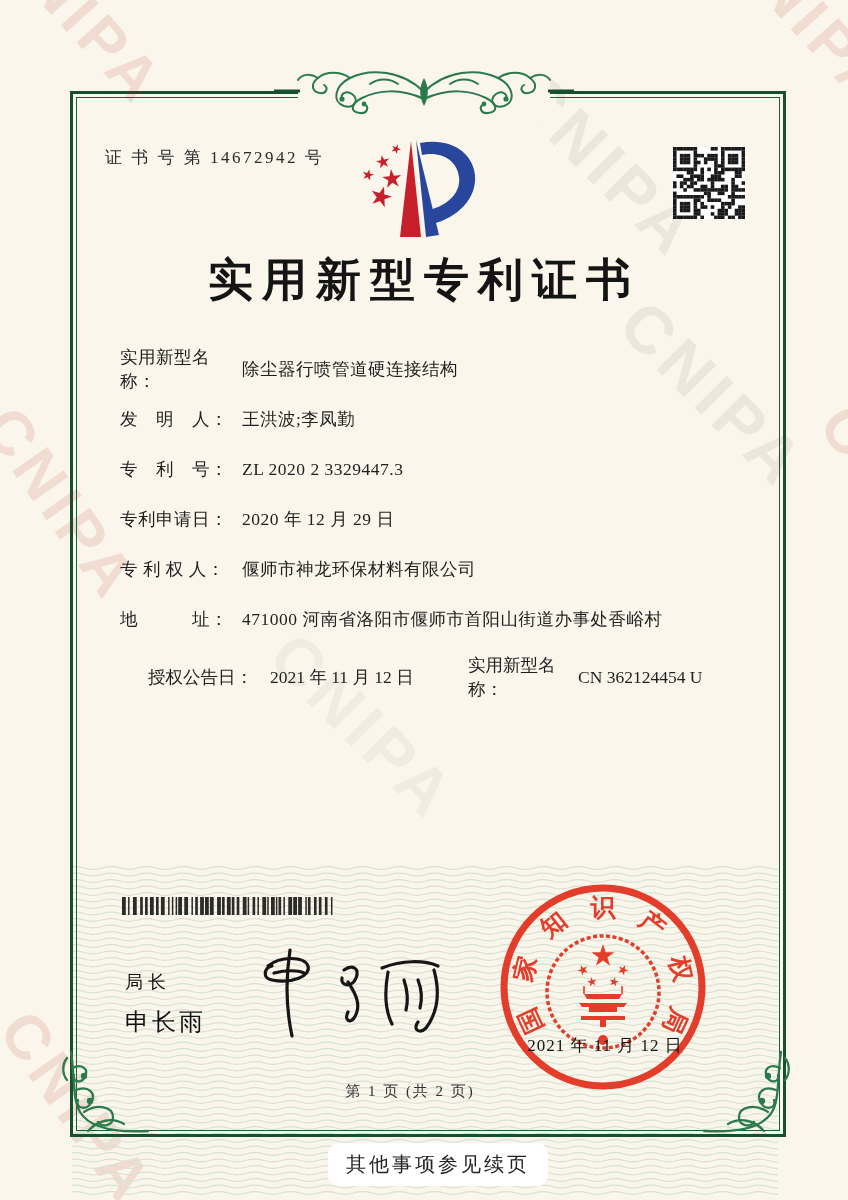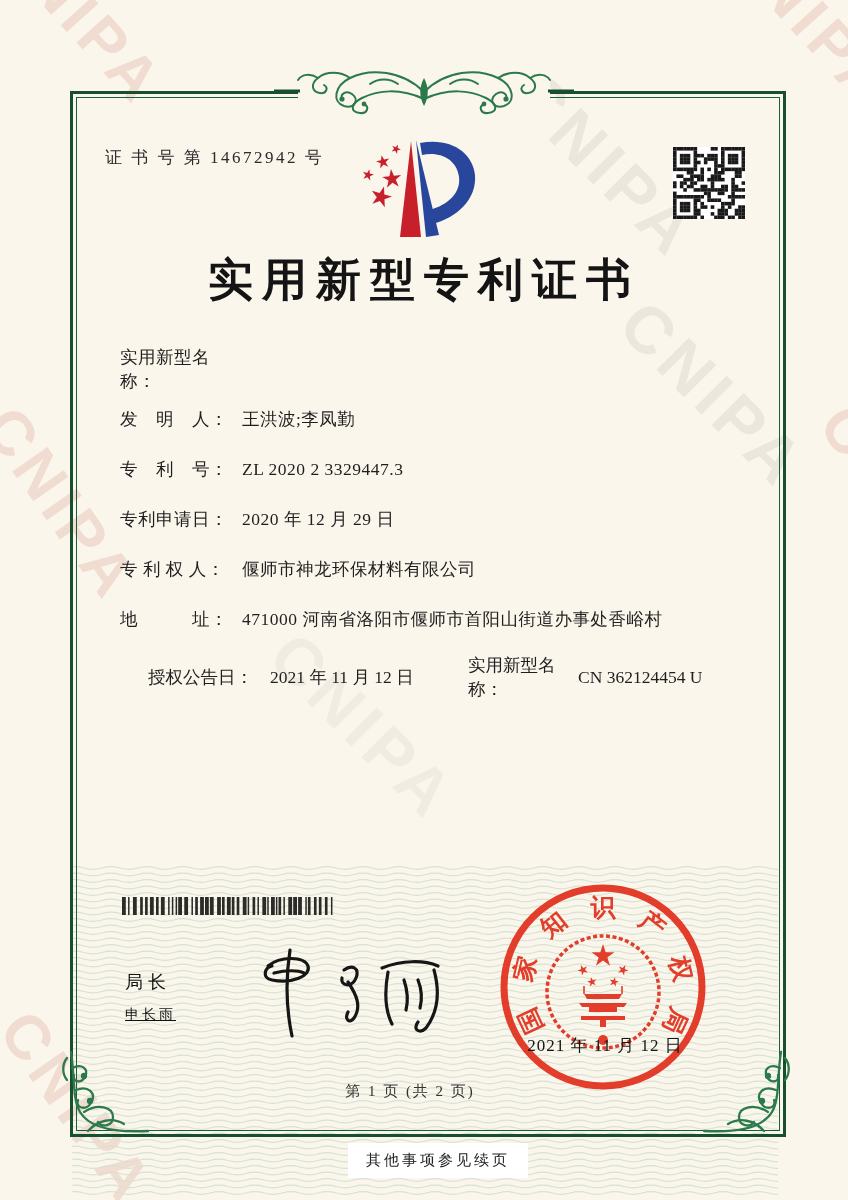--- a/index.html
+++ b/index.html
@@ -20,29 +20,29 @@
   .frow{height:50px;display:flex;align-items:center;font-size:17.5px;letter-spacing:.5px;}
   .flabel{display:inline-block;width:122px;flex:0 0 122px;color:#1f1f1f;}
   .fvalue{color:#1f1f1f;}
   .grant-row{left:120px;top:652px;width:660px;height:50px;font-size:17.5px;z-index:4;margin-left:28px;}
   .grant-row .pair{position:absolute;top:0;height:50px;display:flex;align-items:center;}
   .paras{left:120px;top:698px;width:616px;font-size:17.5px;line-height:1.62;
          text-align:justify;color:#1d1d1d;z-index:4;}
   .paras p{margin:0;text-indent:2em;}
   .waves{left:72px;top:864px;width:706px;height:334px;z-index:1;}
   .sig-role{left:125px;top:970px;font-size:18px;letter-spacing:5px;color:#111;z-index:4;}
-  .sig-name{left:125px;top:1006px;font-size:14px;letter-spacing:3px;color:#111;z-index:4;text-decoration:underline;}
+  .sig-name{left:125px;top:1006px;font-size:24px;letter-spacing:3px;color:#111;z-index:4;}
   .sig-script{left:252px;top:936px;z-index:4;}
   .seal{left:488px;top:872px;z-index:5;opacity:.93;}
   .seal-date{left:505px;top:1034px;width:200px;text-align:center;font-size:17px;
              letter-spacing:1px;color:#161616;z-index:6;}
   .page-info{left:70px;top:1082px;width:680px;text-align:center;font-size:15px;
              letter-spacing:2px;color:#333;z-index:4;}
-  .note-box{left:348px;top:1143px;background:#ffffff;padding:8px 18px;font-size:15px;
-            letter-spacing:3px;color:#222;z-index:4;}
+  .note-box{left:328px;top:1143px;background:#ffffff;padding:8px 18px;font-size:20px;
+            letter-spacing:3px;color:#222;z-index:4;border-radius:11px;}
   .ornament-top{left:274px;top:58px;z-index:3;}
   .corner{z-index:3;}
   .logo{left:350px;top:136px;z-index:4;}
   .qr{left:673px;top:147px;z-index:4;}
   .barcode{left:122px;top:897px;z-index:4;}
 </style>
 </head>
 <body>
 
 <div class="page">
@@ -415,20 +415,21 @@
       <rect x="58.29" y="68.57" width="3.58" height="3.58" fill="#191919"></rect>
       <rect x="65.14" y="68.57" width="3.58" height="3.58" fill="#191919"></rect>
       <rect x="68.57" y="68.57" width="3.58" height="3.58" fill="#191919"></rect>
     </svg>
 
   <div class="abs title">实用新型专利证书</div>
 
   <div class="abs fields">
     <div class="frow">
       <span class="flabel">实用新型名称：</span>
+      <span class="fvalue">除尘器行喷管道硬连接结构</span>
     </div>
     <div class="frow">
       <span class="flabel">发　明　人：</span>
       <span class="fvalue">王洪波;李凤勤</span>
     </div>
     <div class="frow">
       <span class="flabel">专　利　号：</span>
       <span class="fvalue">ZL 2020 2 3329447.3</span>
     </div>
     <div class="frow">

